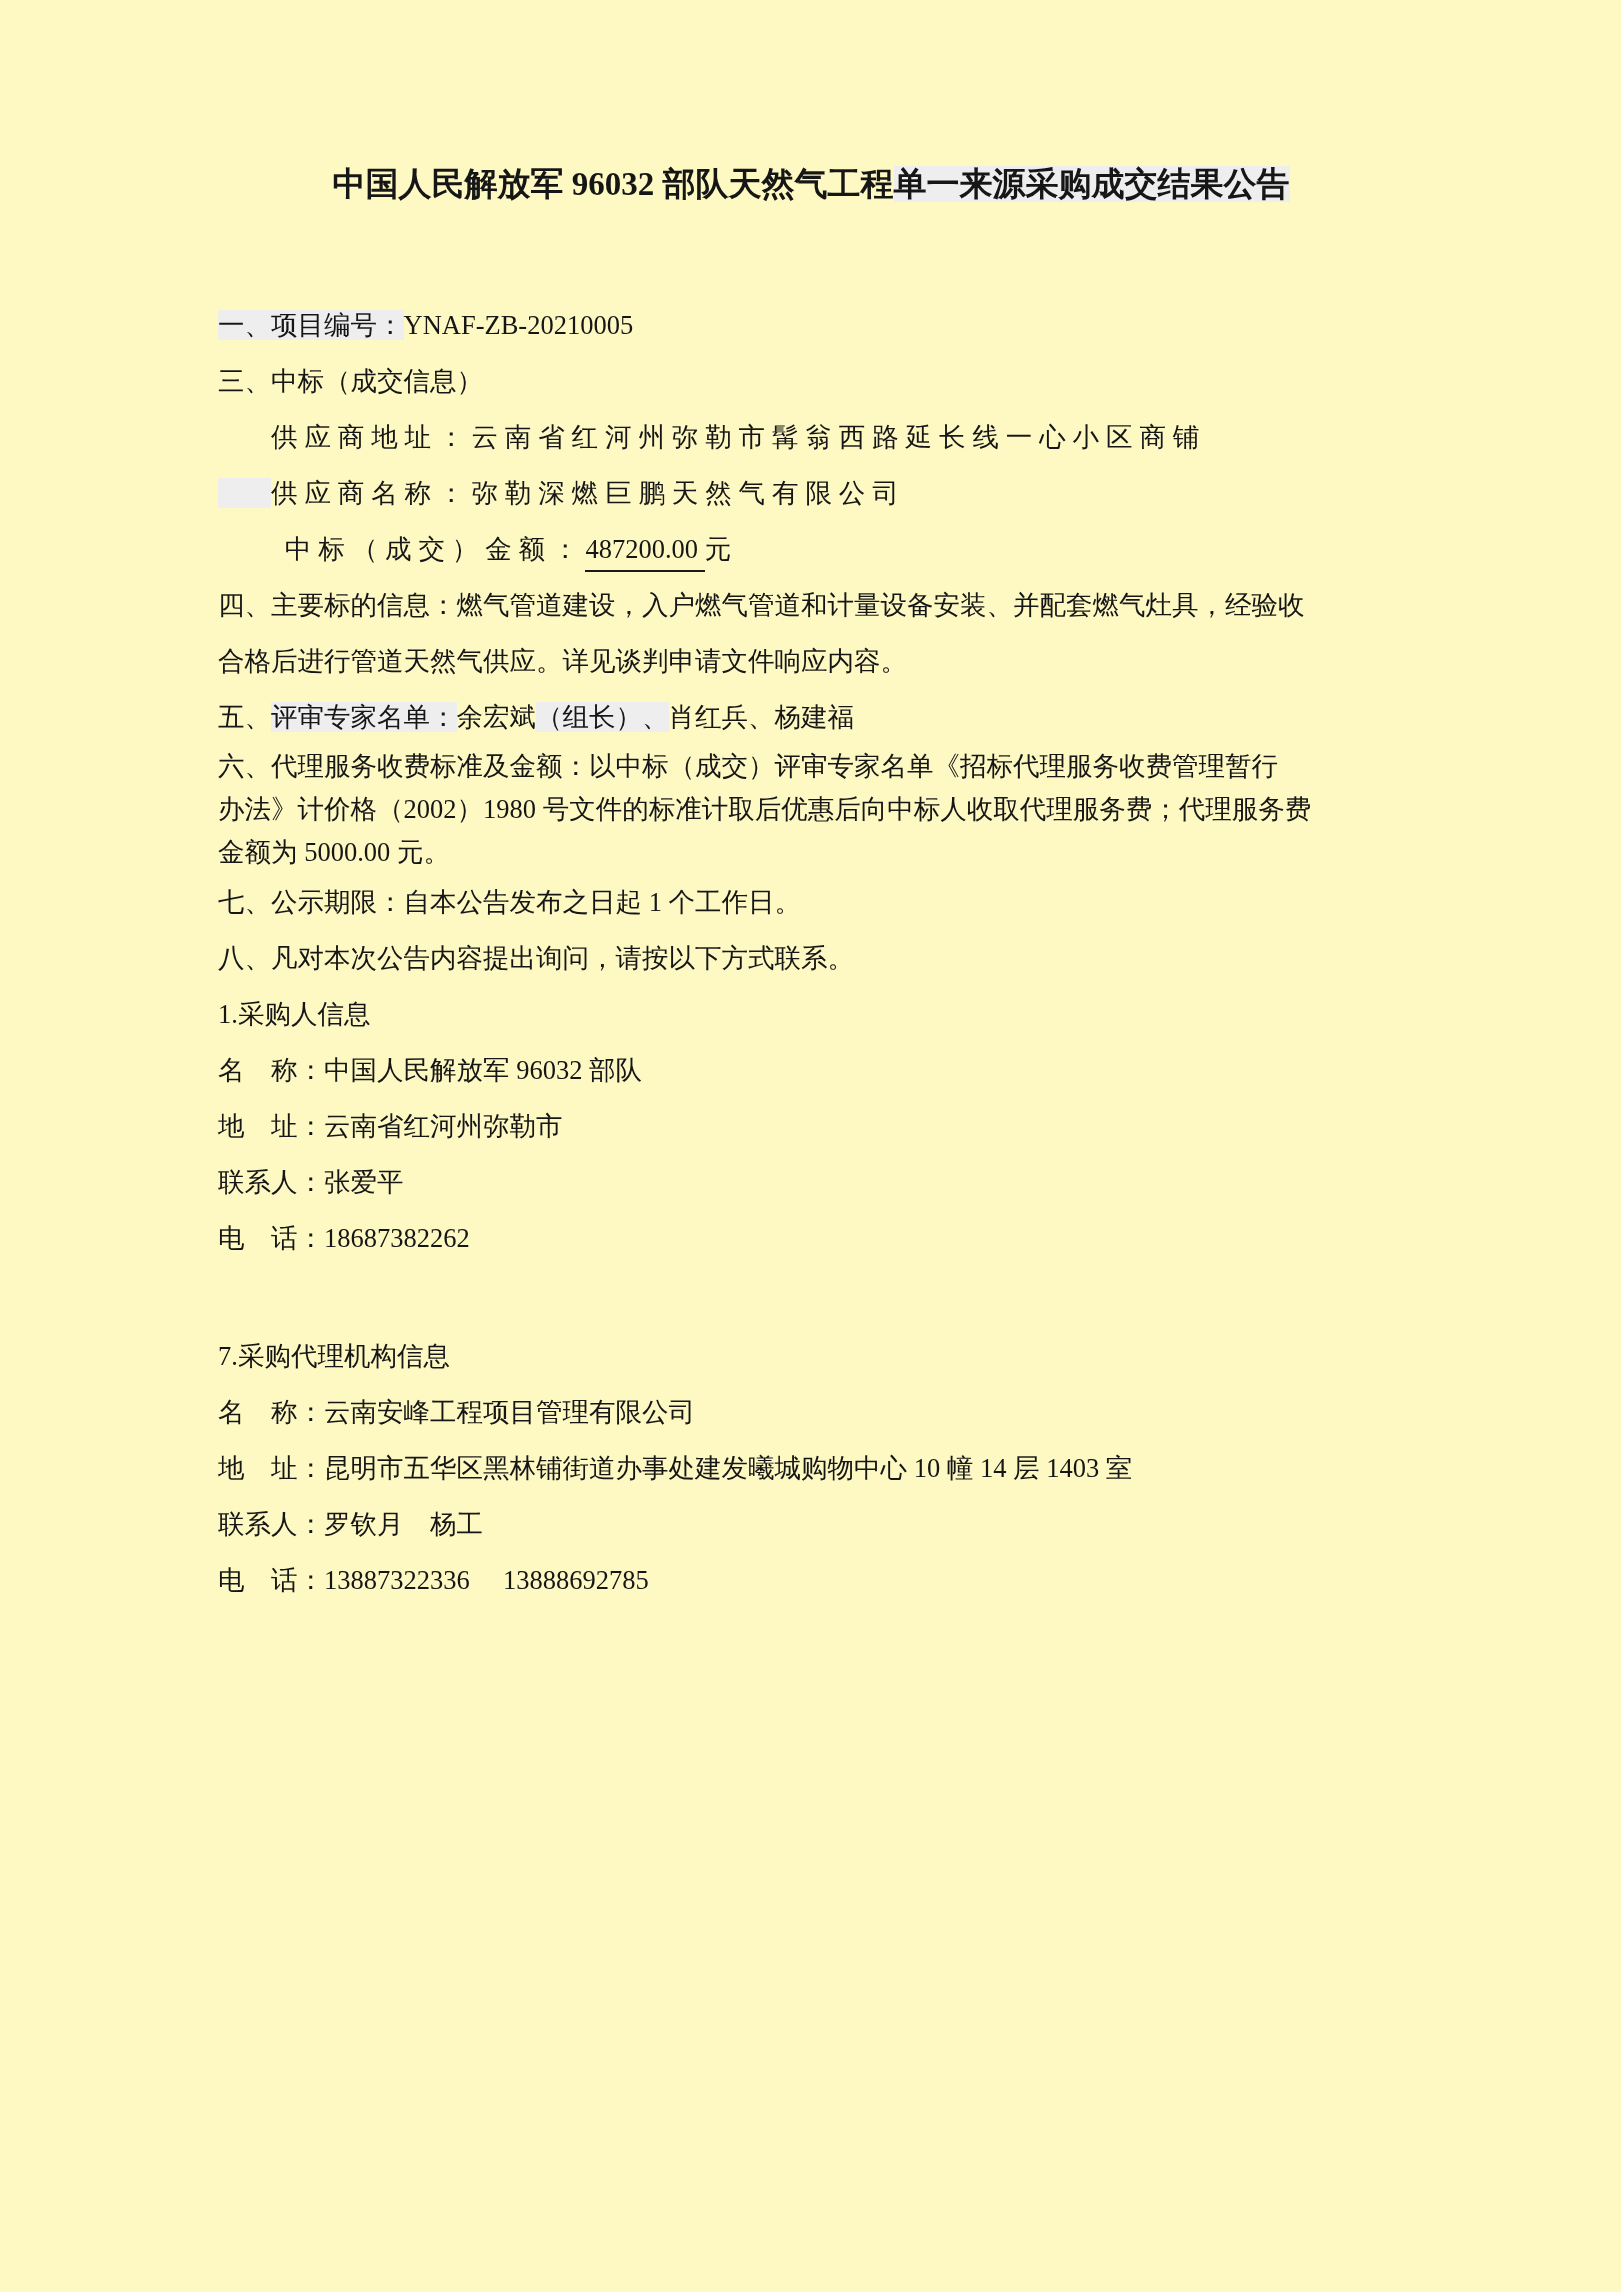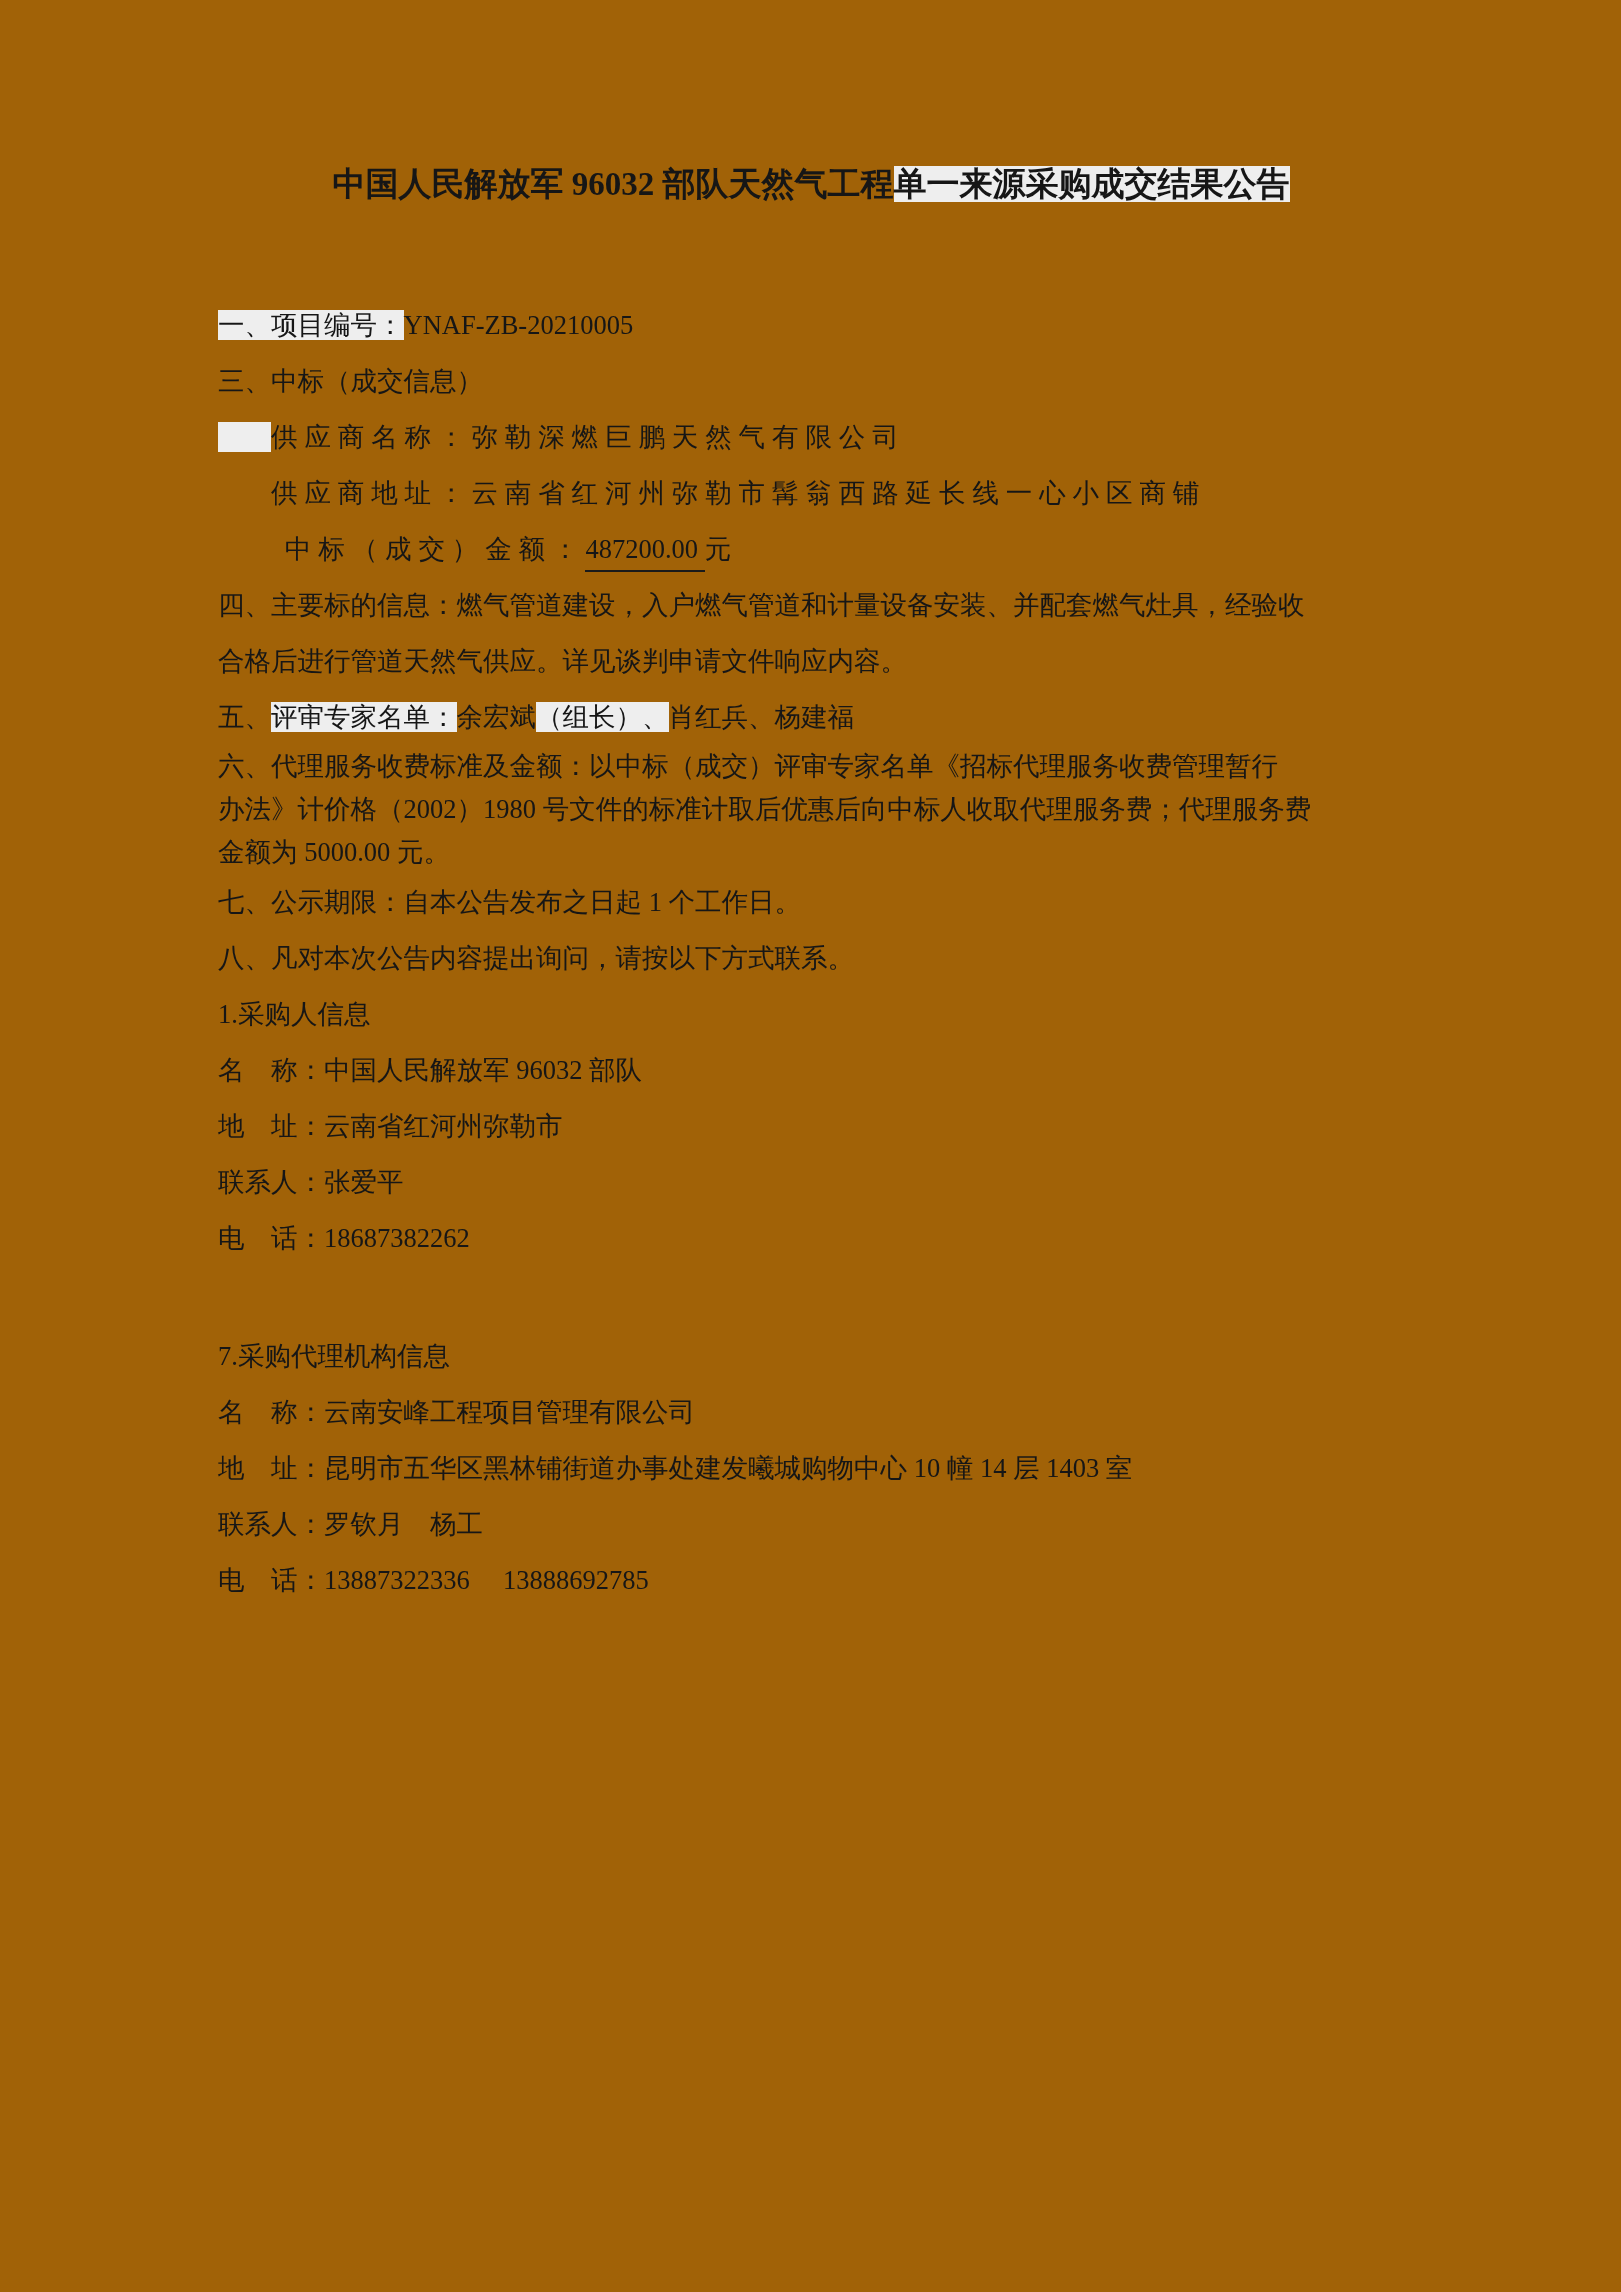--- a/index.html
+++ b/index.html
@@ -1,20 +1,20 @@
 <!DOCTYPE html>
 <html lang="zh"><head>
 <meta charset="utf-8">
 <style>
   html, body { margin: 0; padding: 0; background: #ffffff; }
   .page {
     position: relative;
     width: 1621px;
     height: 2293px;
-    background: #a16207;
+    background: #fef9c3;
     font-family: "Liberation Serif", "DejaVu Serif", serif;
     color: #161616;
     overflow: hidden;
   }
   .content {
     position: absolute;
     left: 218px;
     top: 163px;
     width: 1186px;
   }
@@ -50,23 +50,23 @@
 <div class="page">
   <div class="content">
 
     <h1 class="doc-title"><span>中国人民解放军 96032 部队天然气工程</span><span class="hl">单一来源采购成交结果公告</span></h1>
 
     <div class="line"><span class="hl">一、项目编号：</span><span>YNAF-ZB-20210005</span></div>
 
 
     <div class="line"><span>三、中标（成交信息）</span></div>
 
+    <div class="line"><span>　　</span><span class="spread">供应商地址：云南省红河州弥勒市髯翁西路延长线一心小区商铺</span></div>
+
     <div class="line"><span class="hl">　　</span><span class="spread">供应商名称：弥勒深燃巨鹏天然气有限公司</span></div>
-
-    <div class="line"><span>　　</span><span class="spread">供应商地址：云南省红河州弥勒市髯翁西路延长线一心小区商铺</span></div>
 
     <div class="line"><span class="spread">　　中标（成交）金额：</span><span class="ul">487200.00 </span><span>元</span></div>
 
     <div class="line"><span>四、主要标的信息：燃气管道建设，入户燃气管道和计量设备安装、并配套燃气灶具，经验收</span></div>
 
     <div class="line"><span>合格后进行管道天然气供应。详见谈判申请文件响应内容。</span></div>
 
     <div class="line"><span>五、</span><span class="hl">评审专家名单：</span><span>余宏斌</span><span class="hl">（组长）、</span><span>肖红兵、杨建福</span></div>
 
     <div class="line tight"><span>六、代理服务收费标准及金额：以中标（成交）评审专家名单《招标代理服务收费管理暂行</span></div>

